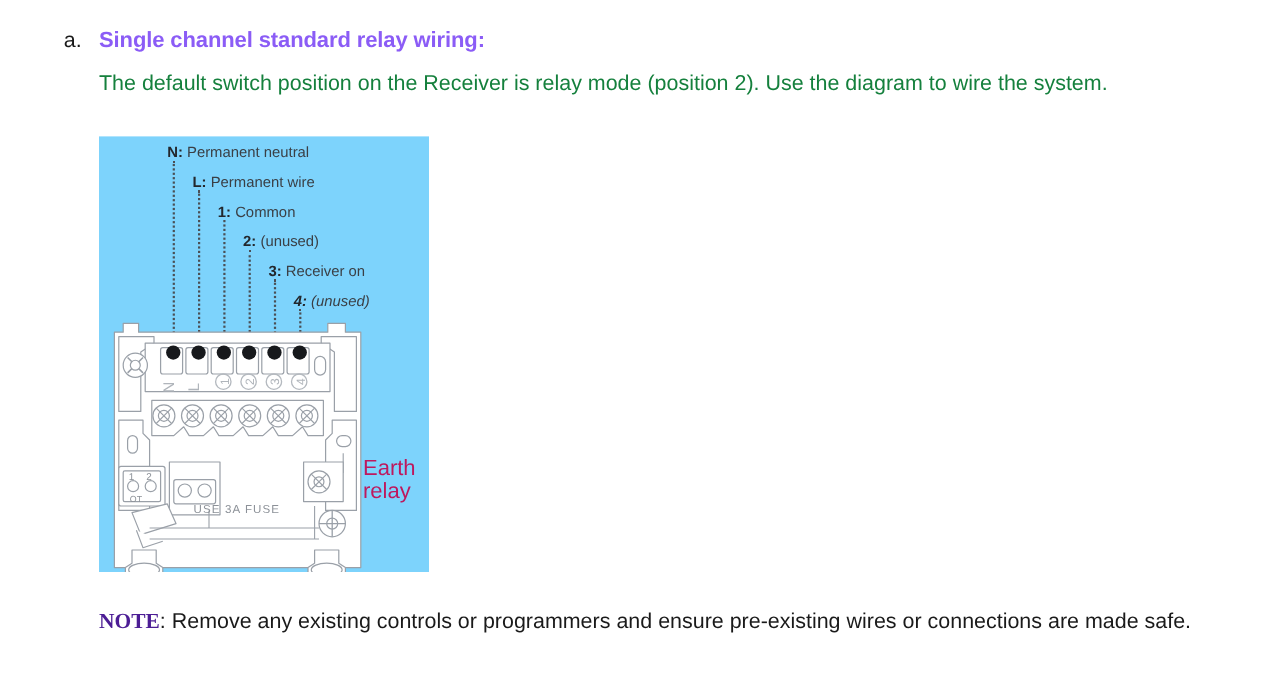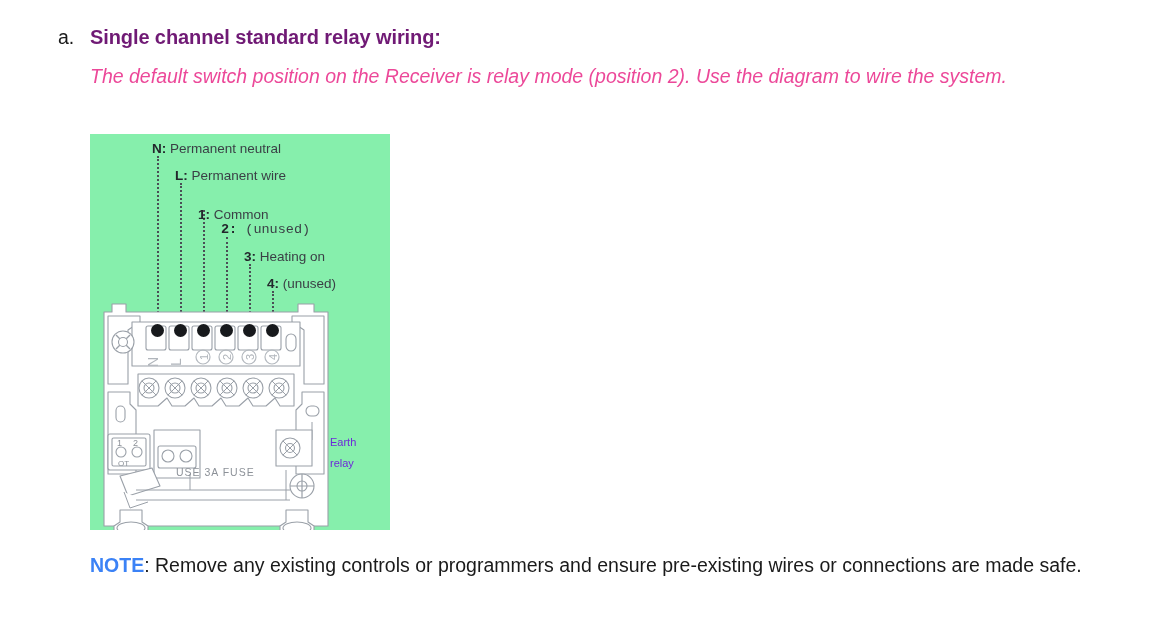--- a/index.html
+++ b/index.html
@@ -37,50 +37,49 @@
     color: #1a1a1a;
   }
   .li-body {
     margin-left: 32px;
   }
   .heading {
     font-size: 20px;
     font-weight: bold;
     line-height: 27px;
     letter-spacing: -0.1px;
-    color: #701a75;
+    color: #8b5cf6;
   }
   .para {
     font-size: 19.5px;
     line-height: 35px;
-    color: #ec4899;
+    color: #15803d;
     margin-top: 8px;
     max-width: 990px;
-    font-style: italic;
   }
 
   .note {
     position: absolute;
     left: 90px;
     top: 548px;
     width: 1000px;
     font-size: 19.5px;
     line-height: 35px;
     color: #1a1a1a;
   }
-  .note b { font-weight: bold; color: #3b82f6; }
+  .note b { font-weight: bold; color: #4c1d95; font-family: Liberation Serif, serif; }
 
   
   .figure {
     position: absolute;
     left: 90px;
-    top: 134px;
+    top: 124px;
     width: 300px;
     height: 396px;
-    background: #86efac;
+    background: #7dd3fc;
     overflow: hidden;
   }
 
   
   .callout {
     position: absolute;
     white-space: nowrap;
     font-size: 13.5px;
     line-height: 14px;
     color: #3a3f45;
@@ -111,24 +110,24 @@
     position: absolute;
     left: 0;
     top: 0;
     width: 300px;
     height: 408px;
   }
 
   .earth-label {
     position: absolute;
     left: 330px;
-    top: 432px;
-    font-size: 11px;
+    top: 416px;
+    font-size: 20px;
     line-height: 21px;
-    color: #6d28d9;
+    color: #be185d;
     white-space: nowrap;
   }
 </style>
 </head>
 <body>
 
 <div class="doc">
 
   <div class="list-item">
     <div class="li-marker">a.</div>
@@ -146,30 +145,30 @@
     <div class="leader" style="left:136px; top:103px; height:99px;"></div>
     <div class="leader" style="left:159px; top:130px; height:72px;"></div>
     <div class="leader" style="left:182px; top:157px; height:45px;"></div>
 
     <div class="callout" style="left:62px; top:8px;">
       <span class="key">N:</span><span> Permanent neutral</span>
     </div>
     <div class="callout" style="left:85px; top:35px;">
       <span class="key">L:</span><span> Permanent wire</span>
     </div>
-    <div class="callout" style="left:108px; top:62px;margin-top:12px;">
+    <div class="callout" style="left:108px; top:62px;">
       <span class="key">1:</span><span> Common</span>
     </div>
-    <div class="callout" style="left:131px; top:89px;font-family:Liberation Mono, monospace;">
+    <div class="callout" style="left:131px; top:89px;">
       <span class="key">2:</span><span> (unused)</span>
     </div>
     <div class="callout" style="left:154px; top:116px;">
-      <span class="key">3:</span><span> Heating on</span>
-    </div>
-    <div class="callout" style="left:177px; top:143px;">
+      <span class="key">3:</span><span> Receiver on</span>
+    </div>
+    <div class="callout" style="left:177px; top:143px;font-style:italic;">
       <span class="key">4:</span><span> (unused)</span>
     </div>
 
     <svg class="drawing" viewBox="0 0 300 408">
       <g fill="#ffffff" stroke="#9aa0a8" stroke-width="1.1" stroke-linejoin="round">
 
         <path d="M14 178 L14 392 L30 392 L30 400 L48 400 L48 392 L196 392 L196 400 L214 400 L214 392 L238 392 L238 178
                  L224 178 L224 170 L208 170 L208 178 L36 178 L36 170 L22 170 L22 178 Z"></path>
 
         <path d="M18 182 L18 250 L38 250 L38 196 L50 188 L50 182 Z"></path>

